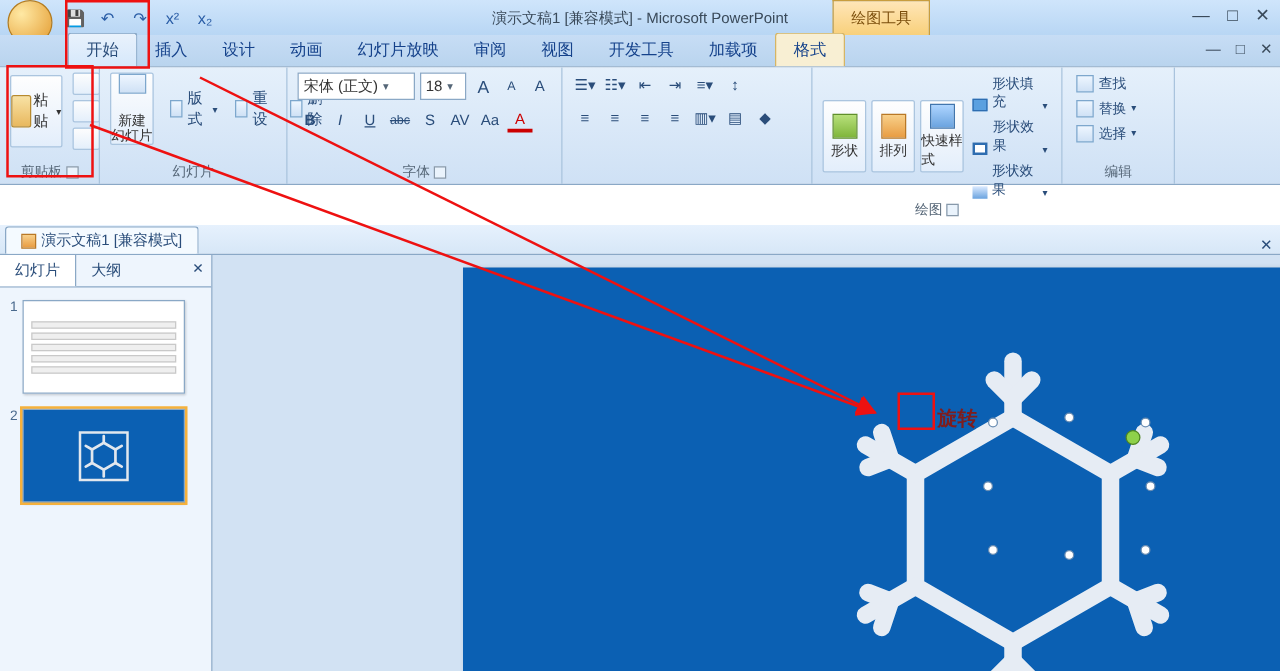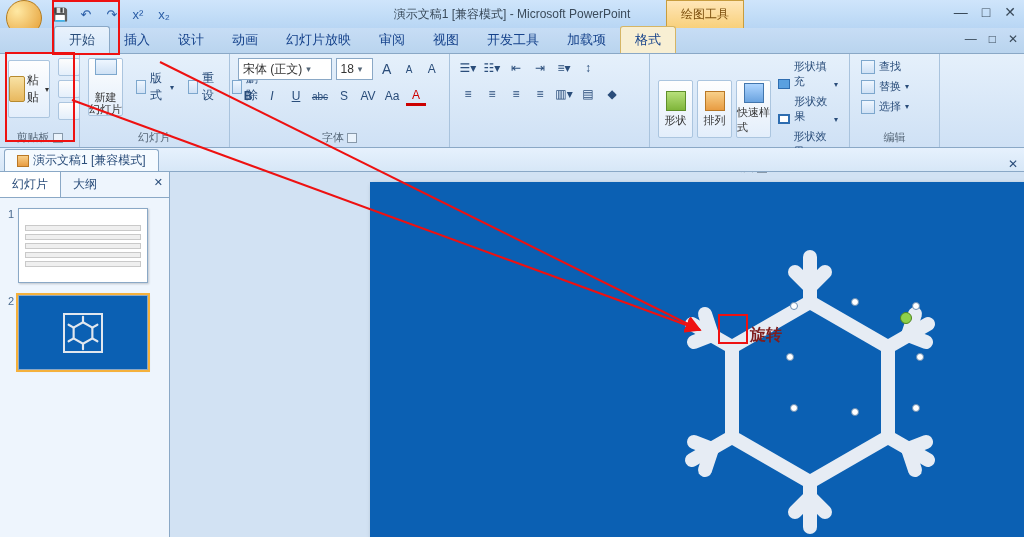--- a/index.html
+++ b/index.html
@@ -275,21 +275,21 @@
           <span>选择</span>
           <span style="font-size:8px;">▾</span>
         </div>
     </div>
     <div class="group-label">
         <span>编辑</span>
       </div>
   </div>
 </div>
 
-<div class="doc-tab-row" style="position:relative;">
+<div class="doc-tab-row" style="position:relative;margin-top:32px;">
   <div class="doc-tab">
     <div class="pres-icon"></div>
     <span>演示文稿1 [兼容模式]</span>
   </div>
   <span class="doc-close">✕</span>
 </div>
 
 <div class="workspace">
   <div class="side-pane">
     <div class="side-tabs">

